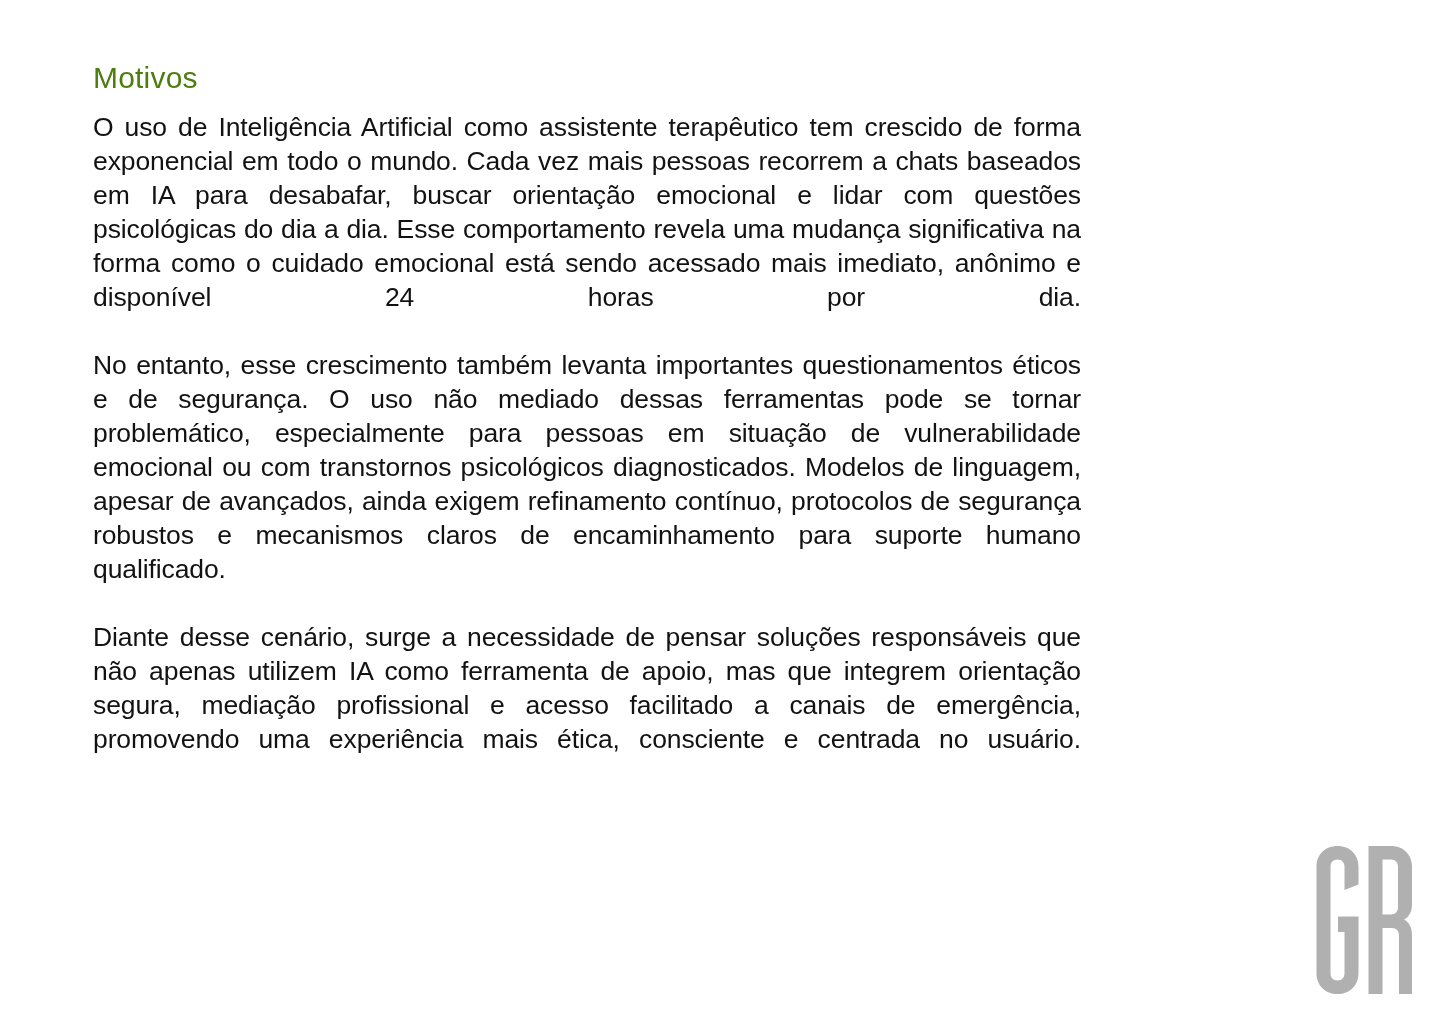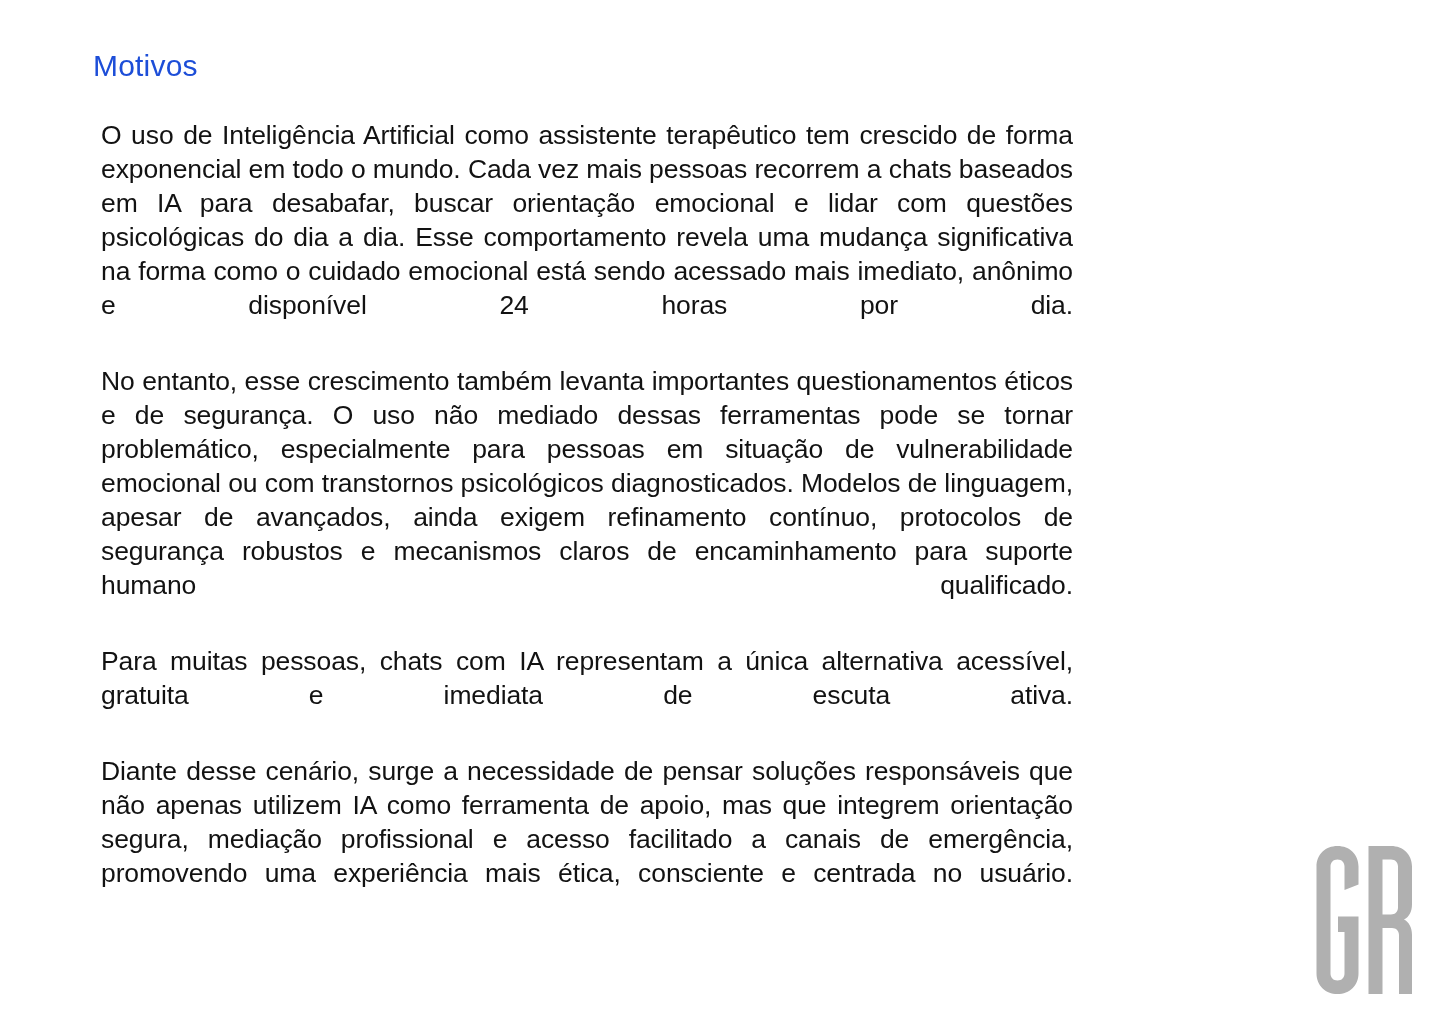--- a/index.html
+++ b/index.html
@@ -21,39 +21,39 @@
     position: relative;
     width: 1440px;
     height: 1024px;
     box-sizing: border-box;
   }
 
   
   .section-title {
     position: absolute;
     left: 93px;
-    top: 28px;
+    top: 40px;
     font-size: 30px;
     line-height: 36px;
     font-weight: 400;
     letter-spacing: 0.2px;
-    color: #1d4ed8;
+    color: #4d7c0f;
     white-space: nowrap;
   }
 
   
   .body-column {
     position: absolute;
     left: 93px;
     top: 110px;
     width: 988px;
   }
 
   .body-paragraph {
-    margin: 8px;
+    margin: 0;
     font-size: 26.5px;
     line-height: 34px;
     color: #121212;
     text-align: justify;
     text-justify: inter-word;
     letter-spacing: -0.1px;
     word-spacing: 0px;
     hyphens: none;
   }
 
@@ -83,21 +83,20 @@
 </head>
 <body>
 
 <div class="slide">
 
   <h1 class="section-title">Motivos</h1>
 
   <div class="body-column">
     <p class="body-paragraph">O uso de Inteligência Artificial como assistente terapêutico tem crescido de forma exponencial em todo o mundo. Cada vez mais pessoas recorrem a chats baseados em IA para desabafar, buscar orientação emocional e lidar com questões psicológicas do dia a dia. Esse comportamento revela uma mudança significativa na forma como o cuidado emocional está sendo acessado mais imediato, anônimo e disponível 24 horas por dia.</p>
     <p class="body-paragraph">No entanto, esse crescimento também levanta importantes questionamentos éticos e de segurança. O uso não mediado dessas ferramentas pode se tornar problemático, especialmente para pessoas em situação de vulnerabilidade emocional ou com transtornos psicológicos diagnosticados. Modelos de linguagem, apesar de avançados, ainda exigem refinamento contínuo, protocolos de segurança robustos e mecanismos claros de encaminhamento para suporte humano qualificado.</p>
-    <p class="body-paragraph">Para muitas pessoas, chats com IA representam a única alternativa acessível, gratuita e imediata de escuta ativa.</p>
     <p class="body-paragraph">Diante desse cenário, surge a necessidade de pensar soluções responsáveis que não apenas utilizem IA como ferramenta de apoio, mas que integrem orientação segura, mediação profissional e acesso facilitado a canais de emergência, promovendo uma experiência mais ética, consciente e centrada no usuário.</p>
   </div>
 
   <div class="watermark">
     <svg viewBox="0 0 96 148" xmlns="http://www.w3.org/2000/svg" aria-hidden="true">
 
       <path d="M21.5 0
                C9.3 0 0.5 8.6 0.5 20.6
                L0.5 127.4
                C0.5 139.4 9.3 148 21.5 148

